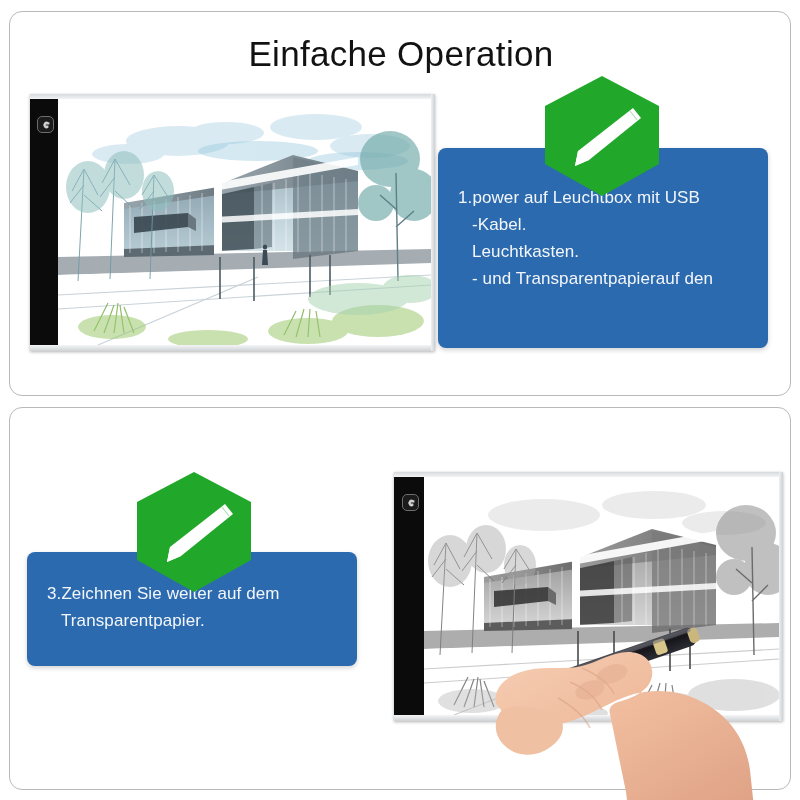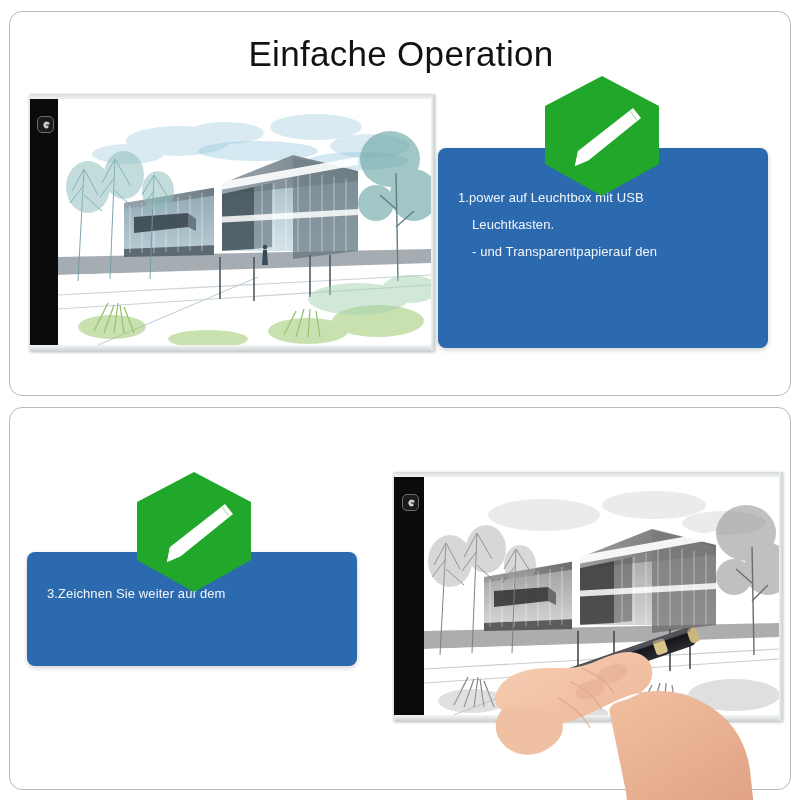--- a/index.html
+++ b/index.html
@@ -81,21 +81,21 @@
     border-radius:8px;
     box-shadow:0 2px 5px rgba(0,0,0,.18);
     box-sizing:border-box;
     color:#ffffff;
   }
   .callout .lines{
     position:absolute;
     left:20px;right:14px;
   }
   .cline{
-    font-size:13px;
+    font-size:17px;
     line-height:27px;
     color:#f3f6fa;
     white-space:pre;
     letter-spacing:0.1px;
   }
   .cline.indent{padding-left:14px;}
 
   
   .hexbadge{position:absolute;}
   .hexbadge svg{display:block;}
@@ -244,20 +244,21 @@
         </svg>
       </div>
       <div class="bezel-top"></div>
       <div class="bezel-bottom"></div>
       <div class="bezel-right"></div>
     </div>
 
     <div class="callout" style="left:428px;top:136px;width:330px;height:200px;">
       <div class="lines" style="top:36px;">
         <div class="cline">1.power auf Leuchtbox mit USB</div>
+        <div class="cline indent">-Kabel.</div>
         <div class="cline indent">Leuchtkasten.</div>
         <div class="cline indent">- und Transparentpapierauf den</div>
       </div>
     </div>
 
     <div class="hexbadge" style="left:527px;top:62px;width:130px;height:124px;">
       <svg width="130" height="124" viewBox="0 0 130 124">
         <polygon points="65,2 122,32 122,90 65,122 8,90 8,32" fill="#21a82a"></polygon>
         <g fill="#ffffff">
           <path d="M96 34 L104 44 L52 86 L38 92 L41 77 Z"></path>
@@ -421,20 +422,21 @@
 
       <g fill="#e2a98e" opacity="0.45">
         <ellipse cx="150" cy="126" rx="16" ry="9" transform="rotate(-18 150 126)"></ellipse>
         <ellipse cx="128" cy="142" rx="15" ry="9" transform="rotate(-18 128 142)"></ellipse>
       </g>
     </svg>
 
     <div class="callout" style="left:17px;top:144px;width:330px;height:114px;padding-left:36px;">
       <div class="lines" style="top:28px;">
         <div class="cline">3.Zeichnen Sie weiter auf dem</div>
+        <div class="cline indent">Transparentpapier.</div>
       </div>
     </div>
 
     <div class="hexbadge" style="left:119px;top:62px;width:130px;height:124px;">
       <svg width="130" height="124" viewBox="0 0 130 124">
         <polygon points="65,2 122,32 122,90 65,122 8,90 8,32" fill="#21a82a"></polygon>
         <g fill="#ffffff">
           <path d="M96 34 L104 44 L52 86 L38 92 L41 77 Z"></path>
           <path d="M41 77 L38 92 L52 86 Z"></path>
         </g>

